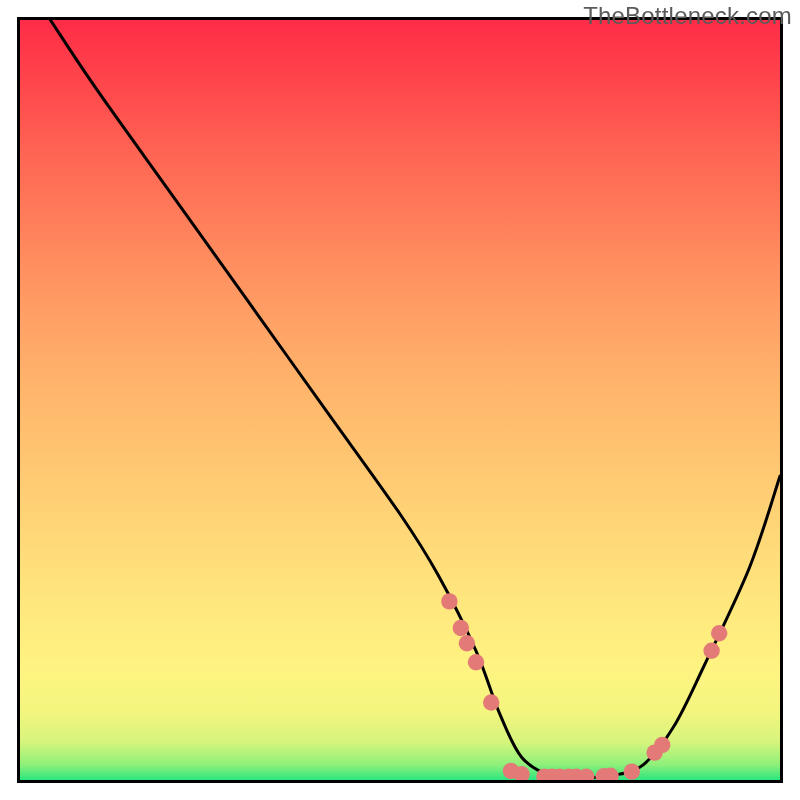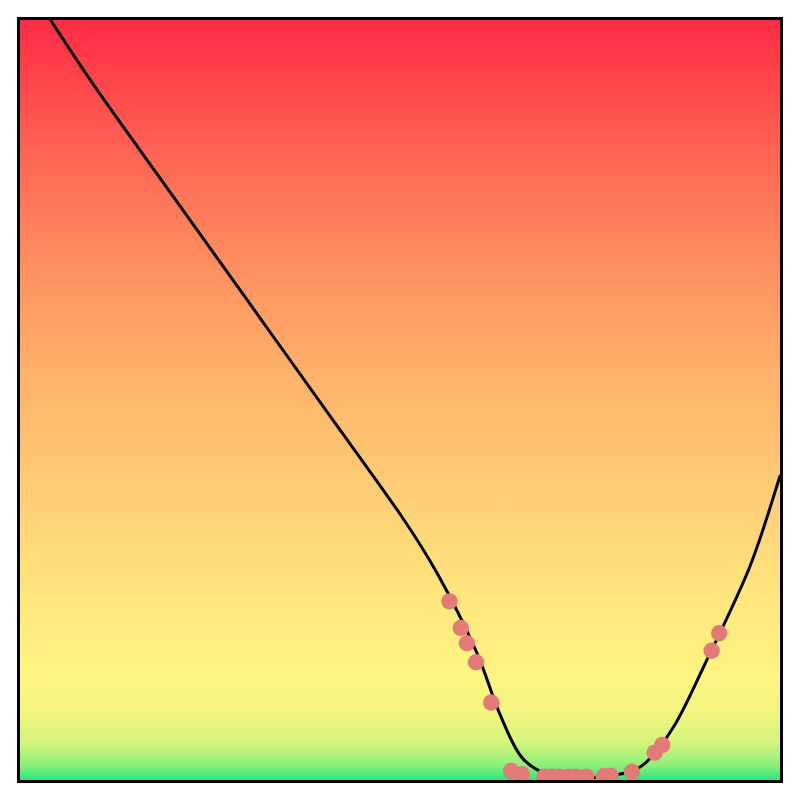--- a/index.html
+++ b/index.html
@@ -62,20 +62,21 @@
     position: absolute;
     inset: 0;
     width: 100%;
     height: 100%;
   }
 </style>
 </head>
 <body>
 
 <div class="chart-container">
+  <div class="watermark">TheBottleneck.com</div>
   <div class="plot-frame">
     <div class="gradient-bg"></div>
     <svg class="curve" viewBox="0 0 760 760" preserveAspectRatio="none">
       <path id="curve-path" fill="none" stroke="#000" stroke-width="3" stroke-linecap="round" stroke-linejoin="round" d="M 30.40 0.00 C 38.00 11.40, 55.73 39.27, 76.00 68.40 C 96.27 97.53, 126.67 139.33, 152.00 174.80 C 177.33 210.27, 202.67 245.73, 228.00 281.20 C 253.33 316.67, 278.67 352.13, 304.00 387.60 C 329.33 423.07, 361.00 466.13, 380.00 494.00 C 399.00 521.87, 405.33 532.00, 418.00 554.80 C 430.67 577.60, 445.87 608.00, 456.00 630.80 C 466.13 653.60, 471.20 673.87, 478.80 691.60 C 486.40 709.33, 492.73 726.43, 501.60 737.20 C 510.47 747.97, 521.87 752.78, 532.00 756.20 C 542.13 759.62, 552.27 757.85, 562.40 757.72 C 572.53 757.59, 582.67 757.59, 592.80 755.44 C 602.93 753.29, 613.07 752.91, 623.20 744.80 C 633.33 736.69, 643.47 723.27, 653.60 706.80 C 663.73 690.33, 671.33 672.60, 684.00 646.00 C 696.67 619.40, 716.93 578.87, 729.60 547.20 C 742.27 515.53, 754.93 471.20, 760.00 456.00"></path>
       <g id="markers-group">
           <circle cx="429.40" cy="581.40" r="8.2" fill="#e47a77"></circle>
           <circle cx="440.80" cy="608.00" r="8.2" fill="#e47a77"></circle>
           <circle cx="446.88" cy="623.20" r="8.2" fill="#e47a77"></circle>
           <circle cx="456.00" cy="642.20" r="8.2" fill="#e47a77"></circle>
           <circle cx="471.20" cy="682.48" r="8.2" fill="#e47a77"></circle>

